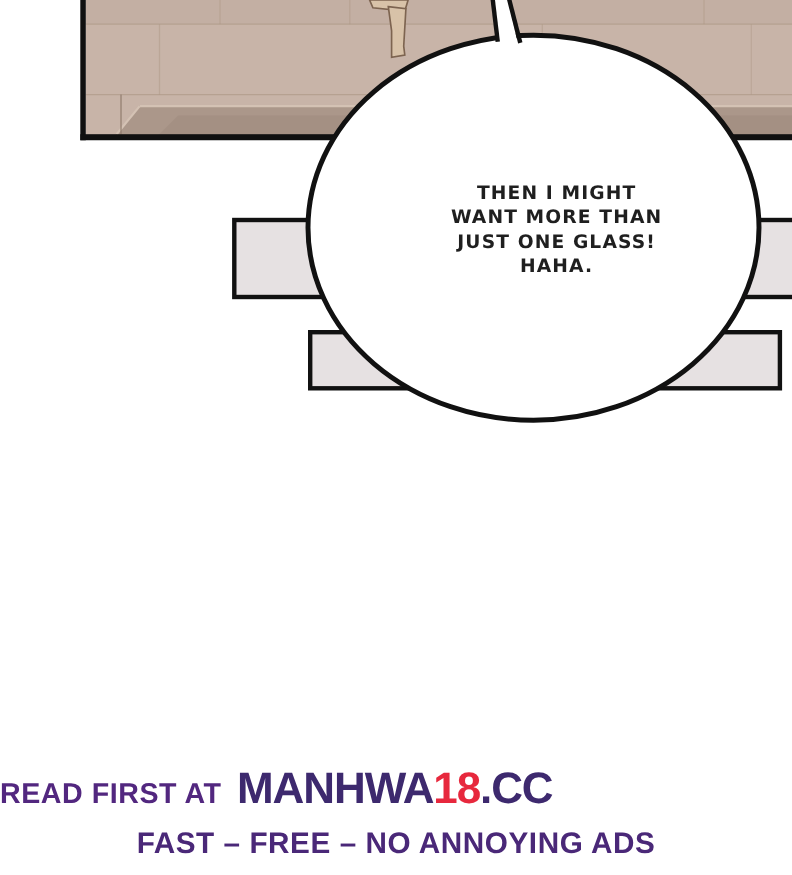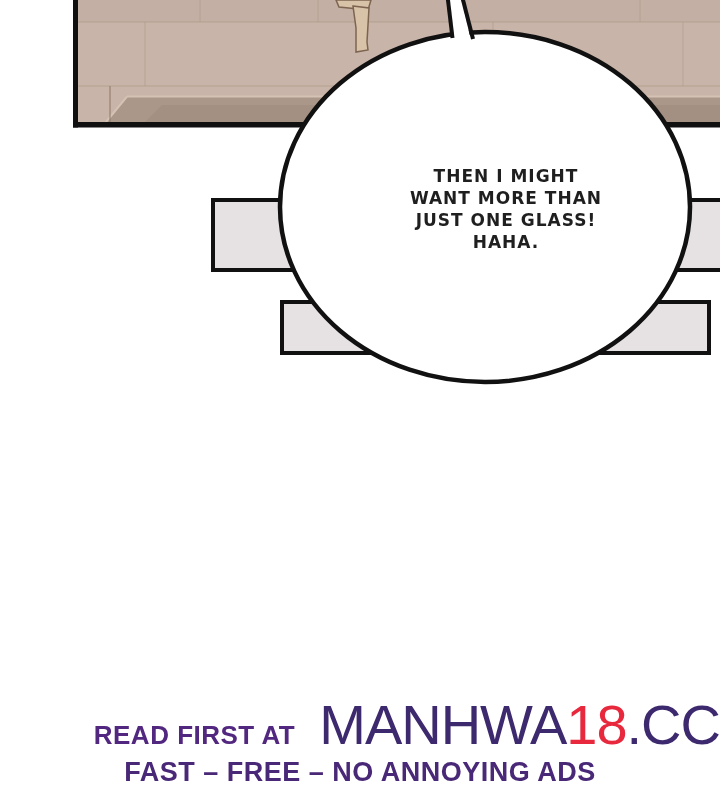--- a/index.html
+++ b/index.html
@@ -23,40 +23,40 @@
     letter-spacing:1px;
     color:#1f1f1f;
   }
   .footer{
     position:absolute;
     left:0;top:697px;width:720px;
     text-align:center;
   }
   .footer-line1{
     display:flex;
-    justify-content:flex-end;
+    justify-content:flex-start;
     align-items:baseline;
-    gap:24px;
+    gap:14px;
     line-height:1;
   }
   .footer-prefix{
     font-size:26px;
     font-weight:bold;
     letter-spacing:0.5px;
     color:#52277f;
   }
   .footer-brand{
-    font-size:56px;
-    font-weight:normal;
+    font-size:40px;
+    font-weight:bold;
     letter-spacing:-1px;
     color:#3d296e;
   }
   .brand-number{color:#e7283d;}
   .footer-line2{
-    margin-top:6px;
+    margin-top:16px;
     font-size:27px;
     font-weight:bold;
     letter-spacing:0.5px;
     line-height:1;
     color:#4a2878;
   }
 </style>
 </head>
 <body>
 

